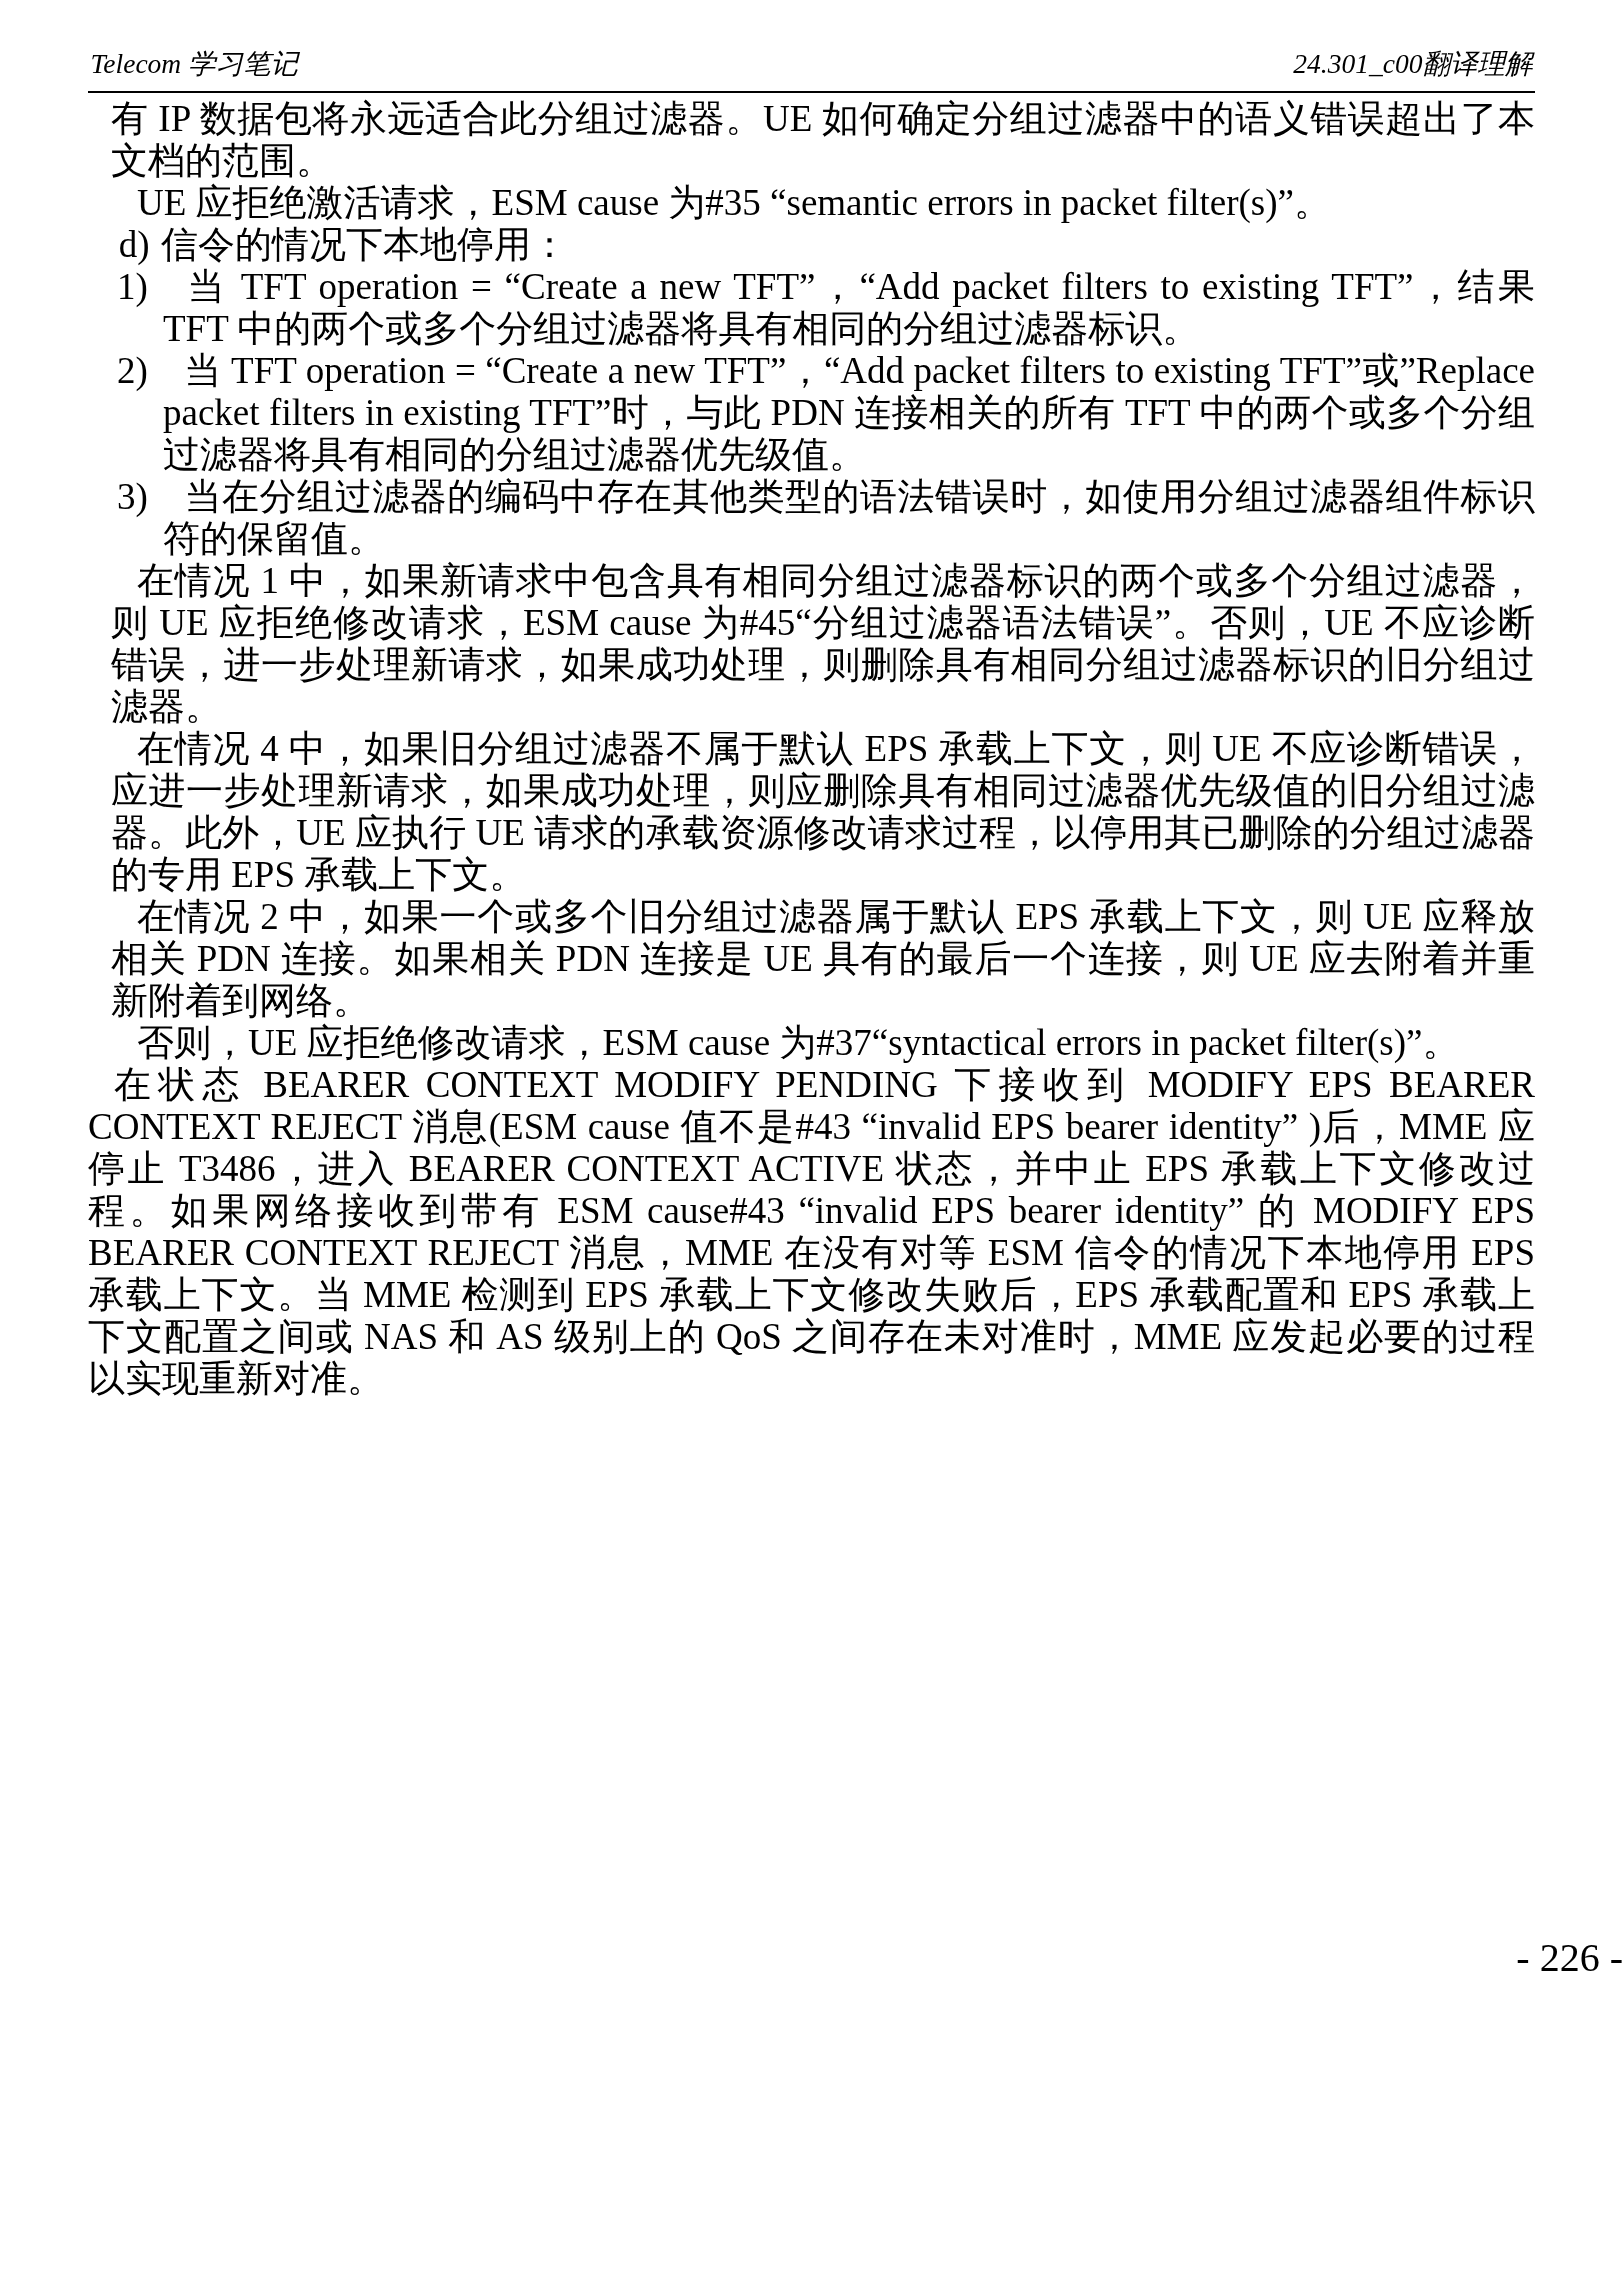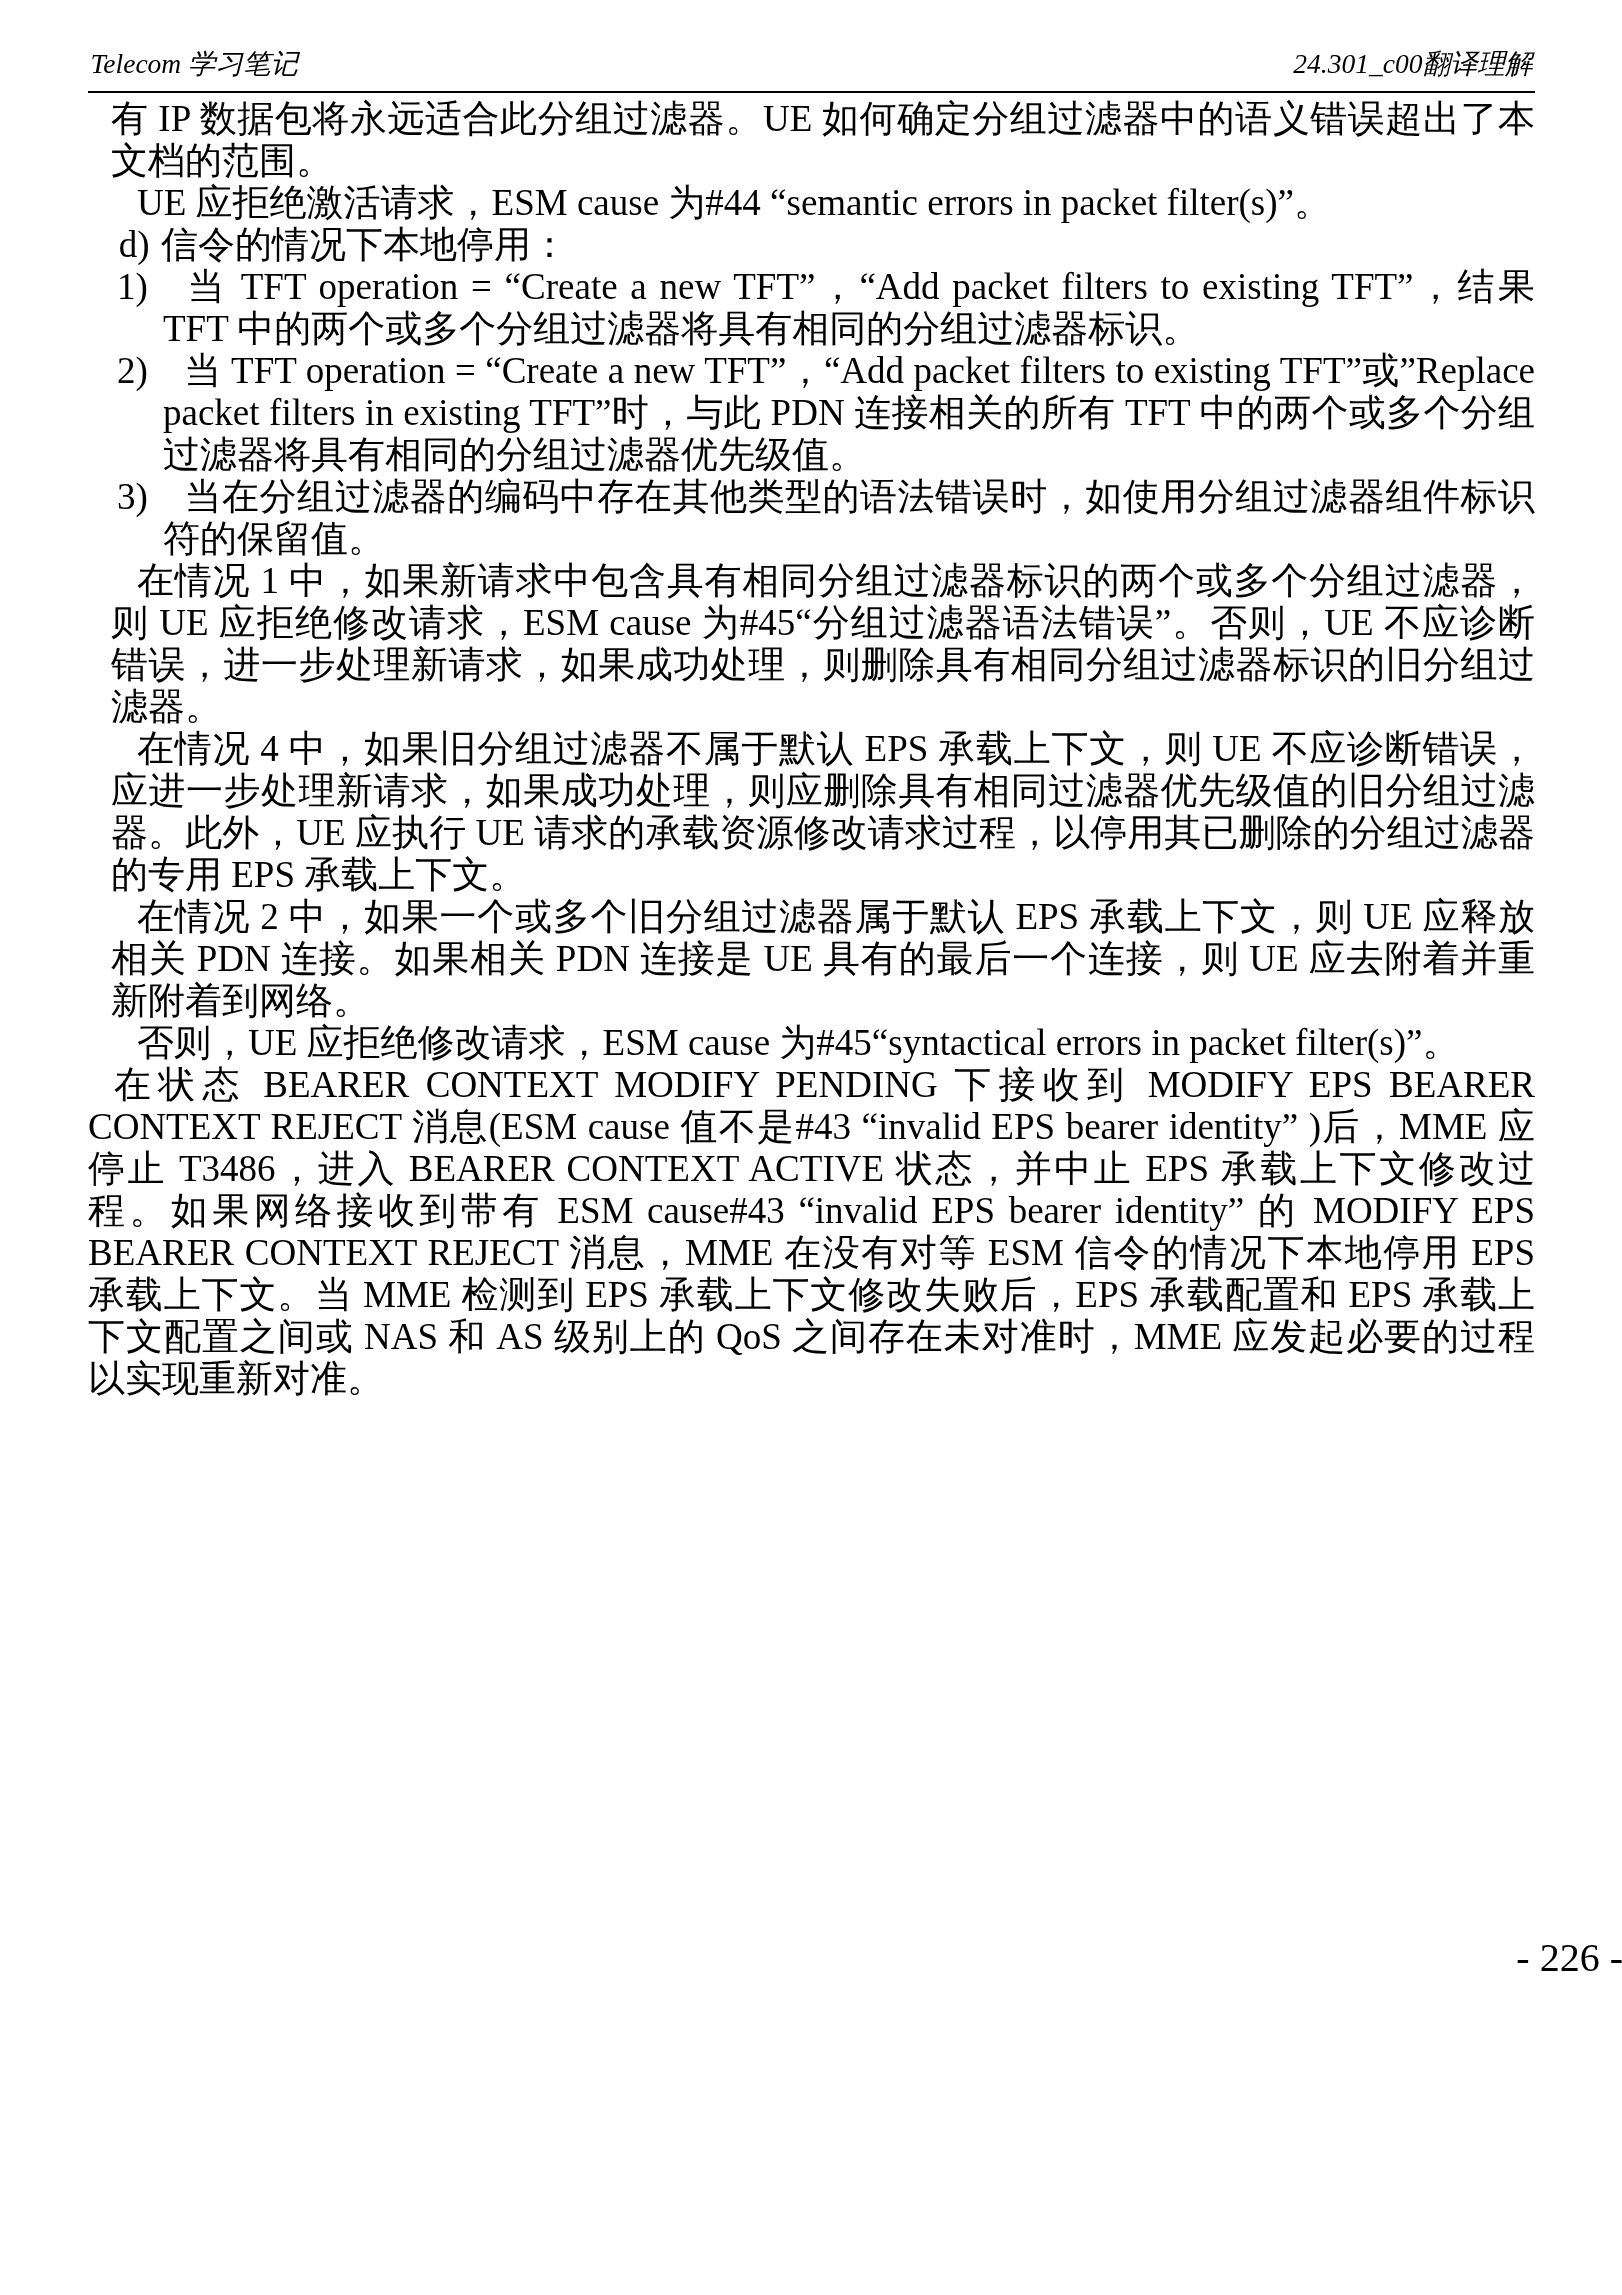--- a/index.html
+++ b/index.html
@@ -55,37 +55,37 @@
     <span class="header-left">Telecom 学习笔记</span>
     <span class="header-right">24.301_c00翻译理解</span>
   </header>
 
   <main class="doc-body">
 
     <div class="inner">
 
       <p class="para no-indent">有 IP 数据包将永远适合此分组过滤器。UE 如何确定分组过滤器中的语义错误超出了本文档的范围。</p>
 
-      <p class="para indent">UE 应拒绝激活请求，ESM cause 为#44 “semantic errors in packet filter(s)”。</p>
+      <p class="para indent">UE 应拒绝激活请求，ESM cause 为#35 “semantic errors in packet filter(s)”。</p>
 
       <p class="para lettered"><span class="label">d)</span><span>信令的情况下本地停用：</span></p>
 
       <div>
         <p class="para numbered"><span class="num">1)</span><span>当 TFT operation = “Create a new TFT”，“Add packet filters to existing TFT”，结果 TFT 中的两个或多个分组过滤器将具有相同的分组过滤器标识。</span></p>
         <p class="para numbered"><span class="num">2)</span><span>当 TFT operation = “Create a new TFT”，“Add packet filters to existing TFT”或”Replace packet filters in existing TFT”时，与此 PDN 连接相关的所有 TFT 中的两个或多个分组过滤器将具有相同的分组过滤器优先级值。</span></p>
         <p class="para numbered"><span class="num">3)</span><span>当在分组过滤器的编码中存在其他类型的语法错误时，如使用分组过滤器组件标识符的保留值。</span></p>
       </div>
 
       <p class="para indent">在情况 1 中，如果新请求中包含具有相同分组过滤器标识的两个或多个分组过滤器，则 UE 应拒绝修改请求，ESM cause 为#45“分组过滤器语法错误”。否则，UE 不应诊断错误，进一步处理新请求，如果成功处理，则删除具有相同分组过滤器标识的旧分组过滤器。</p>
 
       <p class="para indent">在情况 4 中，如果旧分组过滤器不属于默认 EPS 承载上下文，则 UE 不应诊断错误，应进一步处理新请求，如果成功处理，则应删除具有相同过滤器优先级值的旧分组过滤器。此外，UE 应执行 UE 请求的承载资源修改请求过程，以停用其已删除的分组过滤器的专用 EPS 承载上下文。</p>
 
       <p class="para indent">在情况 2 中，如果一个或多个旧分组过滤器属于默认 EPS 承载上下文，则 UE 应释放相关 PDN 连接。如果相关 PDN 连接是 UE 具有的最后一个连接，则 UE 应去附着并重新附着到网络。</p>
 
-      <p class="para indent">否则，UE 应拒绝修改请求，ESM cause 为#45“syntactical errors in packet filter(s)”。</p>
+      <p class="para indent">否则，UE 应拒绝修改请求，ESM cause 为#37“syntactical errors in packet filter(s)”。</p>
 
     </div>
 
     <p class="para indent">在状态 BEARER CONTEXT MODIFY PENDING 下接收到 MODIFY EPS BEARER CONTEXT REJECT 消息(ESM cause 值不是#43 “invalid EPS bearer identity” )后，MME 应停止 T3486，进入 BEARER CONTEXT ACTIVE 状态，并中止 EPS 承载上下文修改过程。如果网络接收到带有 ESM cause#43 “invalid EPS bearer identity” 的 MODIFY EPS BEARER CONTEXT REJECT 消息，MME 在没有对等 ESM 信令的情况下本地停用 EPS 承载上下文。当 MME 检测到 EPS 承载上下文修改失败后，EPS 承载配置和 EPS 承载上下文配置之间或 NAS 和 AS 级别上的 QoS 之间存在未对准时，MME 应发起必要的过程以实现重新对准。</p>
 
   </main>
 
   <footer class="footer">
     <span>- 226 -</span>
   </footer>

